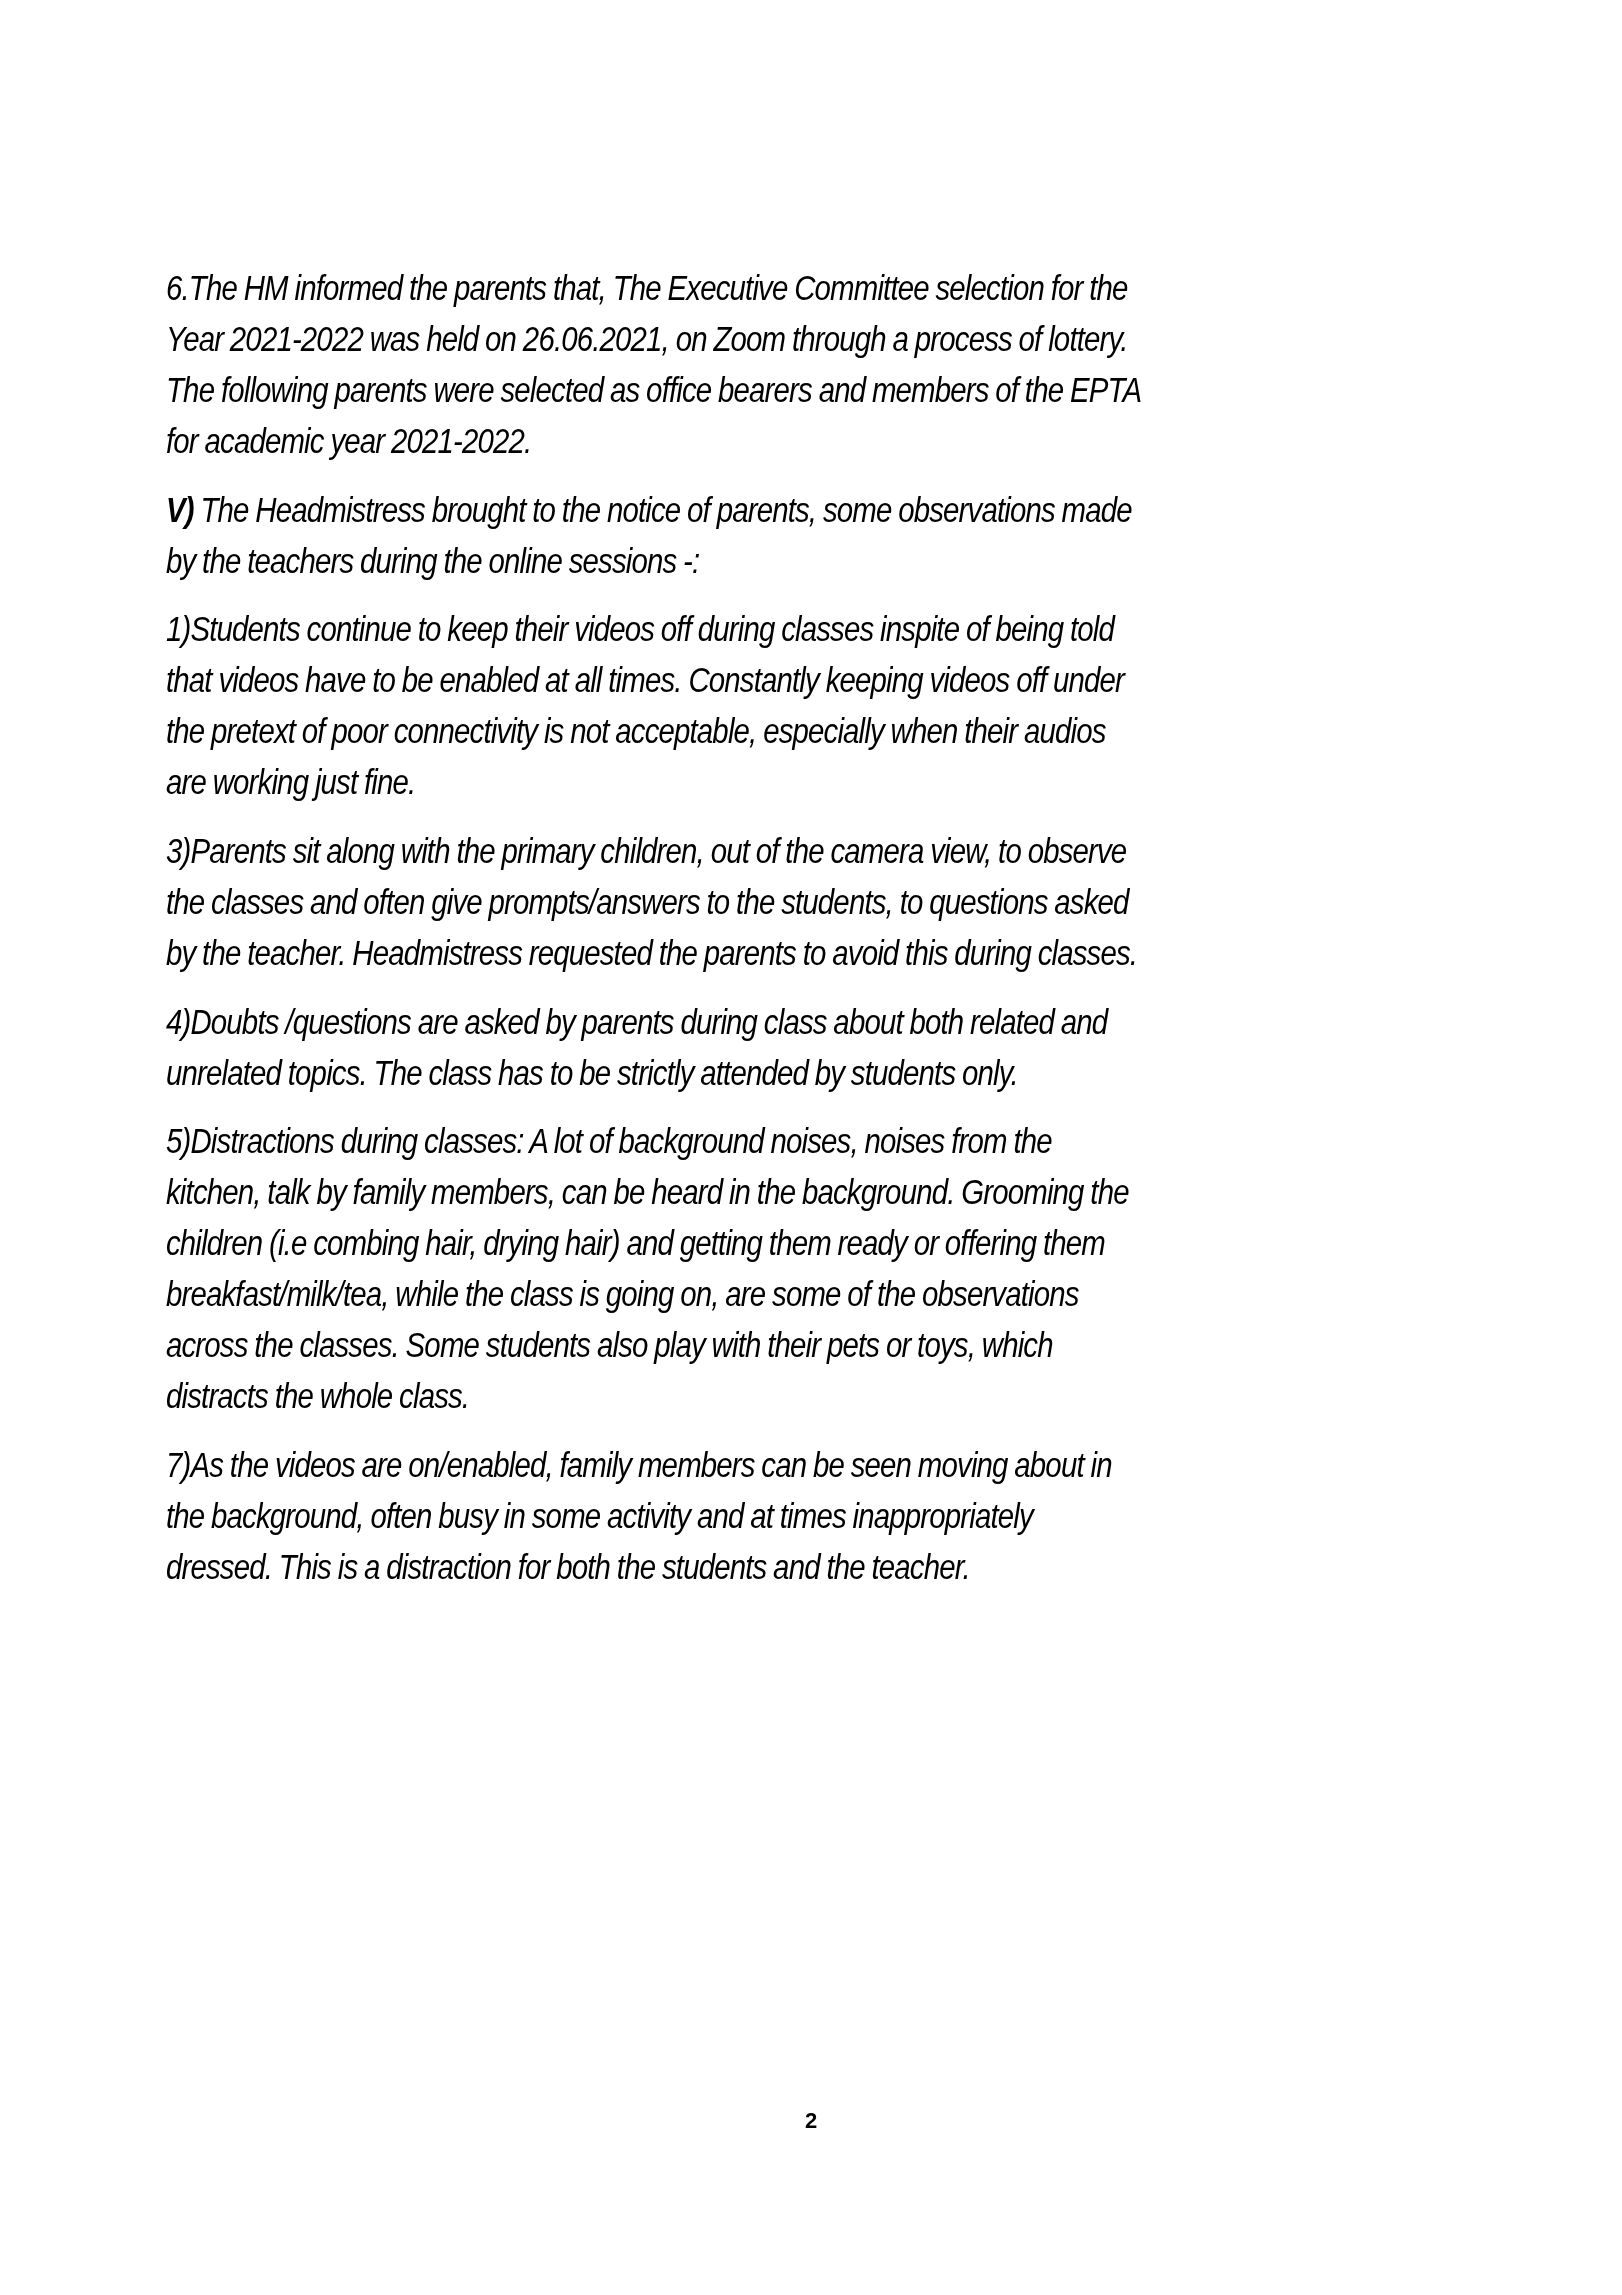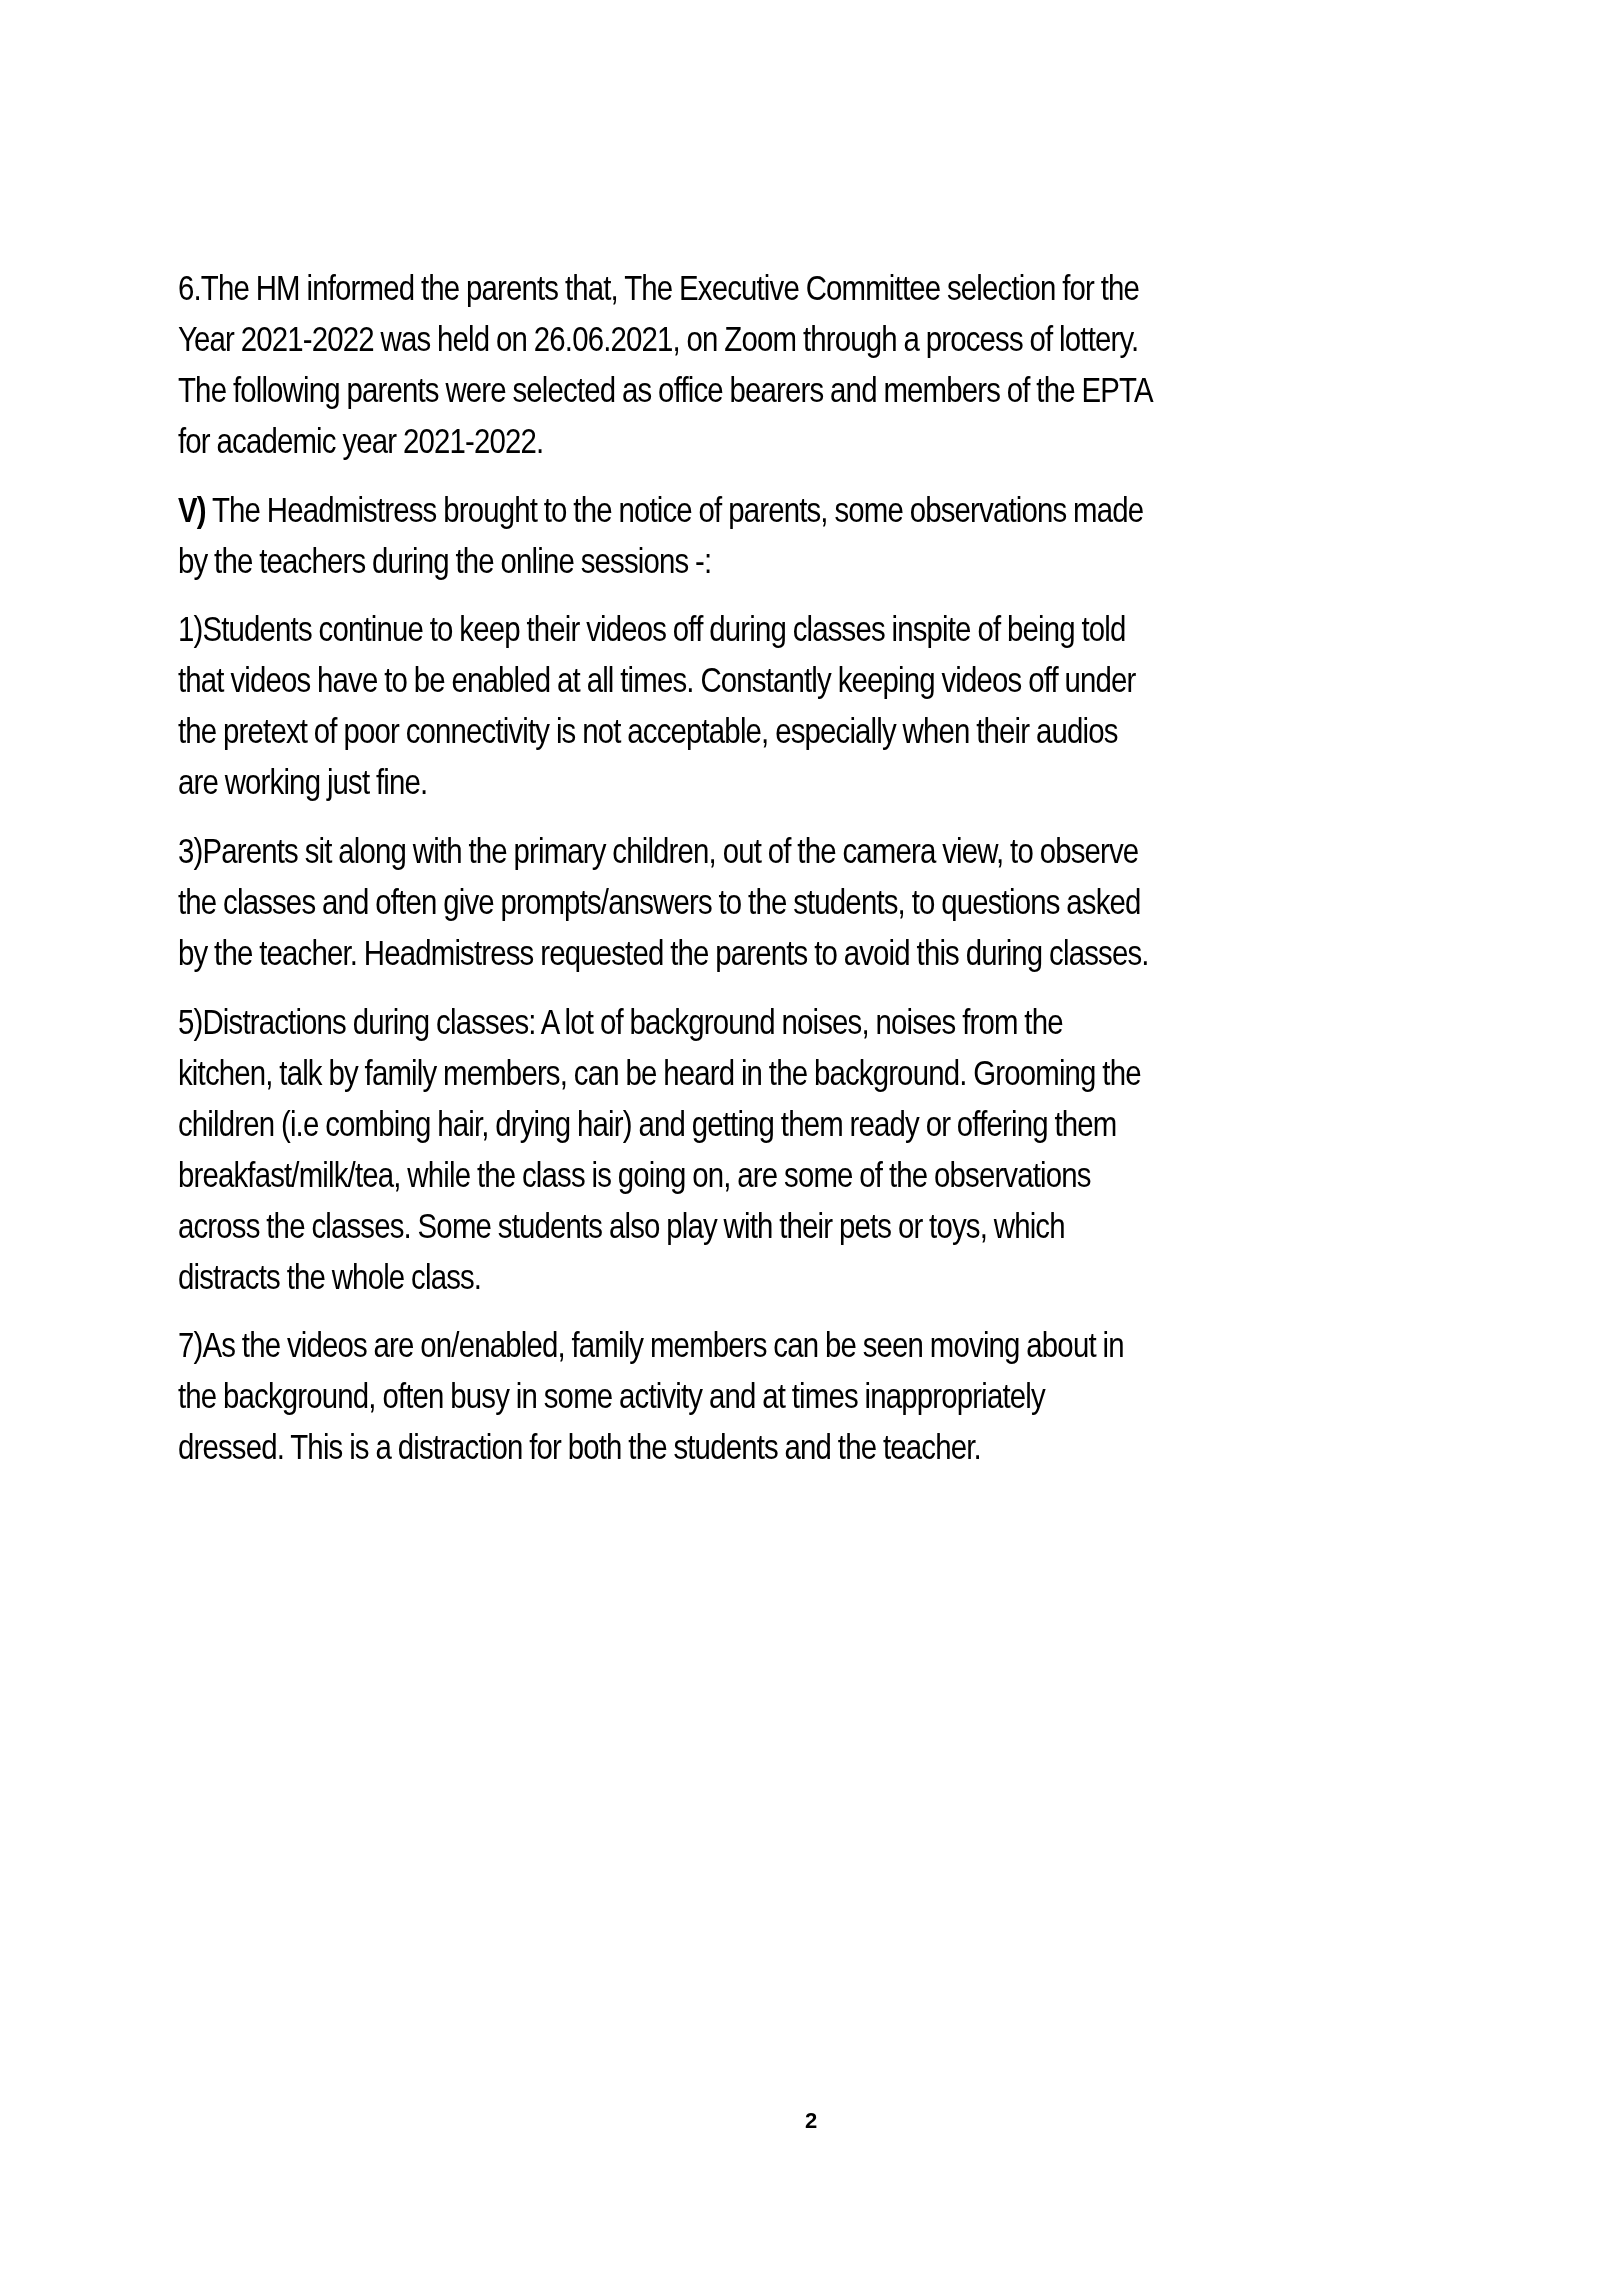--- a/index.html
+++ b/index.html
@@ -10,23 +10,24 @@
     body {
       width: 1622px;
       height: 2295px;
       position: relative;
       overflow: hidden;
       font-family: "Liberation Sans", sans-serif;
       color: #000000;
     }
     .page {
       position: absolute;
-      left: 178px;
+      left: 166px;
       top: 262px;
       width: 1282px;
+      font-style: italic;
     }
     .para {
       font-size: 35px;
       line-height: 51px;
       margin: 0 0 17.7px 0;
       letter-spacing: -1px;
       word-spacing: -0.7px;
       transform-origin: left top;
       white-space: normal;
     }
@@ -74,20 +75,24 @@
     <span class="line">are working just fine.</span>
   </p>
 
 
   <p class="para">
     <span class="line">3)Parents sit along with the primary children, out of the camera view, to observe</span>
     <span class="line">the classes and often give prompts/answers to the students, to questions asked</span>
     <span class="line">by the teacher. Headmistress requested the parents to avoid this during classes.</span>
   </p>
 
+  <p class="para">
+    <span class="line">4)Doubts /questions are asked by parents during class about both related and</span>
+    <span class="line">unrelated topics. The class has to be strictly attended by students only.</span>
+  </p>
 
   <p class="para">
     <span class="line">5)Distractions during classes: A lot of background noises, noises from the</span>
     <span class="line">kitchen, talk by family members, can be heard in the background. Grooming the</span>
     <span class="line">children (i.e combing hair, drying hair) and getting them ready or offering them</span>
     <span class="line">breakfast/milk/tea, while the class is going on, are some of the observations</span>
     <span class="line">across the classes. Some students also play with their pets or toys, which</span>
     <span class="line">distracts the whole class.</span>
   </p>
 

